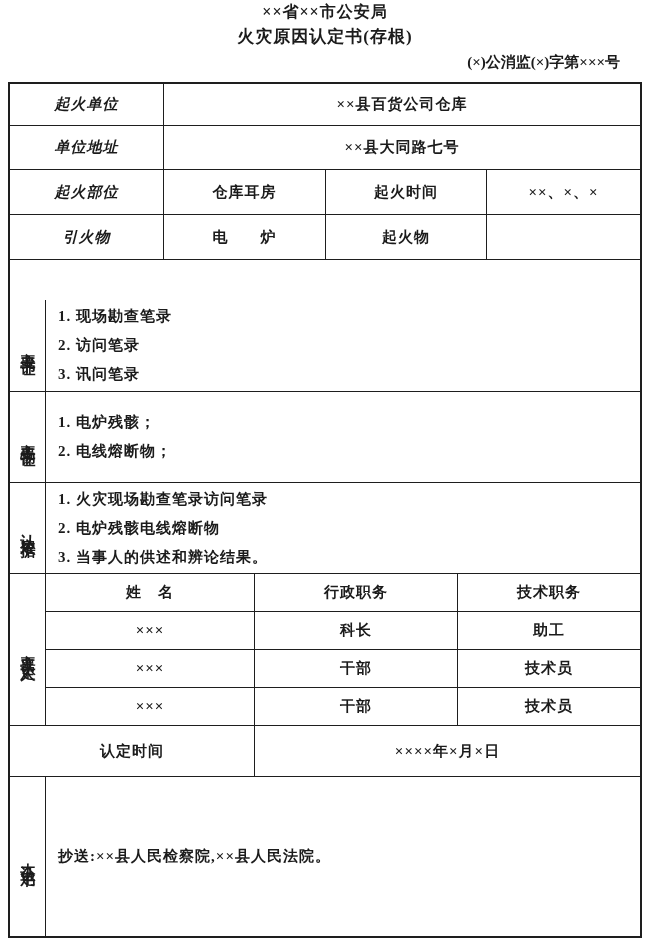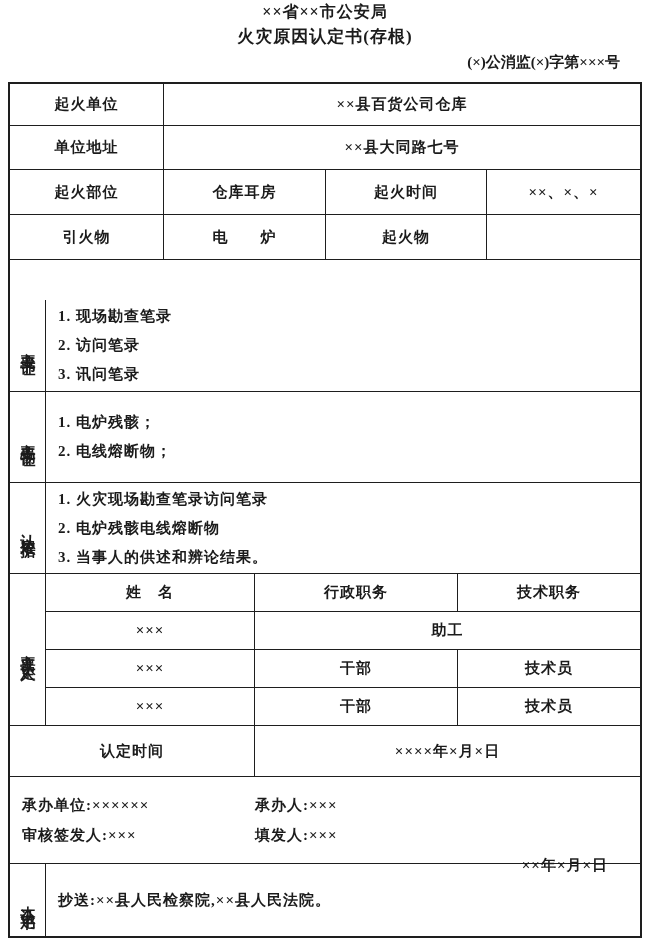--- a/index.html
+++ b/index.html
@@ -31,21 +31,21 @@
   .cell{
     border-right:1px solid #1e1e1e;
     display:flex;align-items:center;justify-content:center;
     box-sizing:border-box;
     letter-spacing:1px;
   }
   .cell:last-child{border-right:none;}
   .h42{height:42px;} .h44{height:44px;} .h45{height:45px;}
   .h92{height:92px;margin-top:40px;} .h91{height:91px;} .h152{height:152px;}
   .h51{height:51px;} .h87{height:87px;}
-  .w154{width:154px;} .w162{width:162px;} .w161{width:161px;}
+  .w154{width:154px;font-style:italic;} .w162{width:162px;} .w161{width:161px;}
   .w36{width:36px;} .w209{width:209px;} .w203{width:203px;} .w245{width:245px;}
   .flex1{flex:1;}
   .grow{flex:1 1 auto;}
   .vlabel{
     writing-mode:vertical-rl;
     text-orientation:upright;
     letter-spacing:3px;
     font-size:15px;
     line-height:1;
   }
@@ -137,51 +137,41 @@
         <span class="vlabel">主要认定人</span>
       </div>
       <div class="det-right">
         <div class="det-row">
           <div class="cell w209">姓　名</div>
           <div class="cell w203">行政职务</div>
           <div class="cell flex1">技术职务</div>
         </div>
         <div class="det-row">
           <div class="cell w209">×××</div>
+          <div class="cell w203">科长</div>
           <div class="cell flex1">助工</div>
         </div>
         <div class="det-row">
           <div class="cell w209">×××</div>
           <div class="cell w203">干部</div>
           <div class="cell flex1">技术员</div>
         </div>
         <div class="det-row">
           <div class="cell w209">×××</div>
           <div class="cell w203">干部</div>
           <div class="cell flex1">技术员</div>
         </div>
       </div>
     </div>
 
     <div class="row h51">
       <div class="cell w245">认定时间</div>
       <div class="cell flex1">××××年×月×日</div>
     </div>
 
-    <div class="row h87 proc">
-      <div class="proc-line">
-        <span class="proc-left">承办单位:××××××</span>
-        <span>承办人:×××</span>
-      </div>
-      <div class="proc-line">
-        <span class="proc-left">审核签发人:×××</span>
-        <span>填发人:×××</span>
-      </div>
-      <div class="proc-date">××年×月×日</div>
-    </div>
 
     <div class="row grow">
       <div class="cell w36">
         <span class="vlabel">本认定书</span>
       </div>
       <div class="cell flex1 copy-content">抄送:××县人民检察院,××县人民法院。</div>
     </div>
 
   </div>
 </div>

